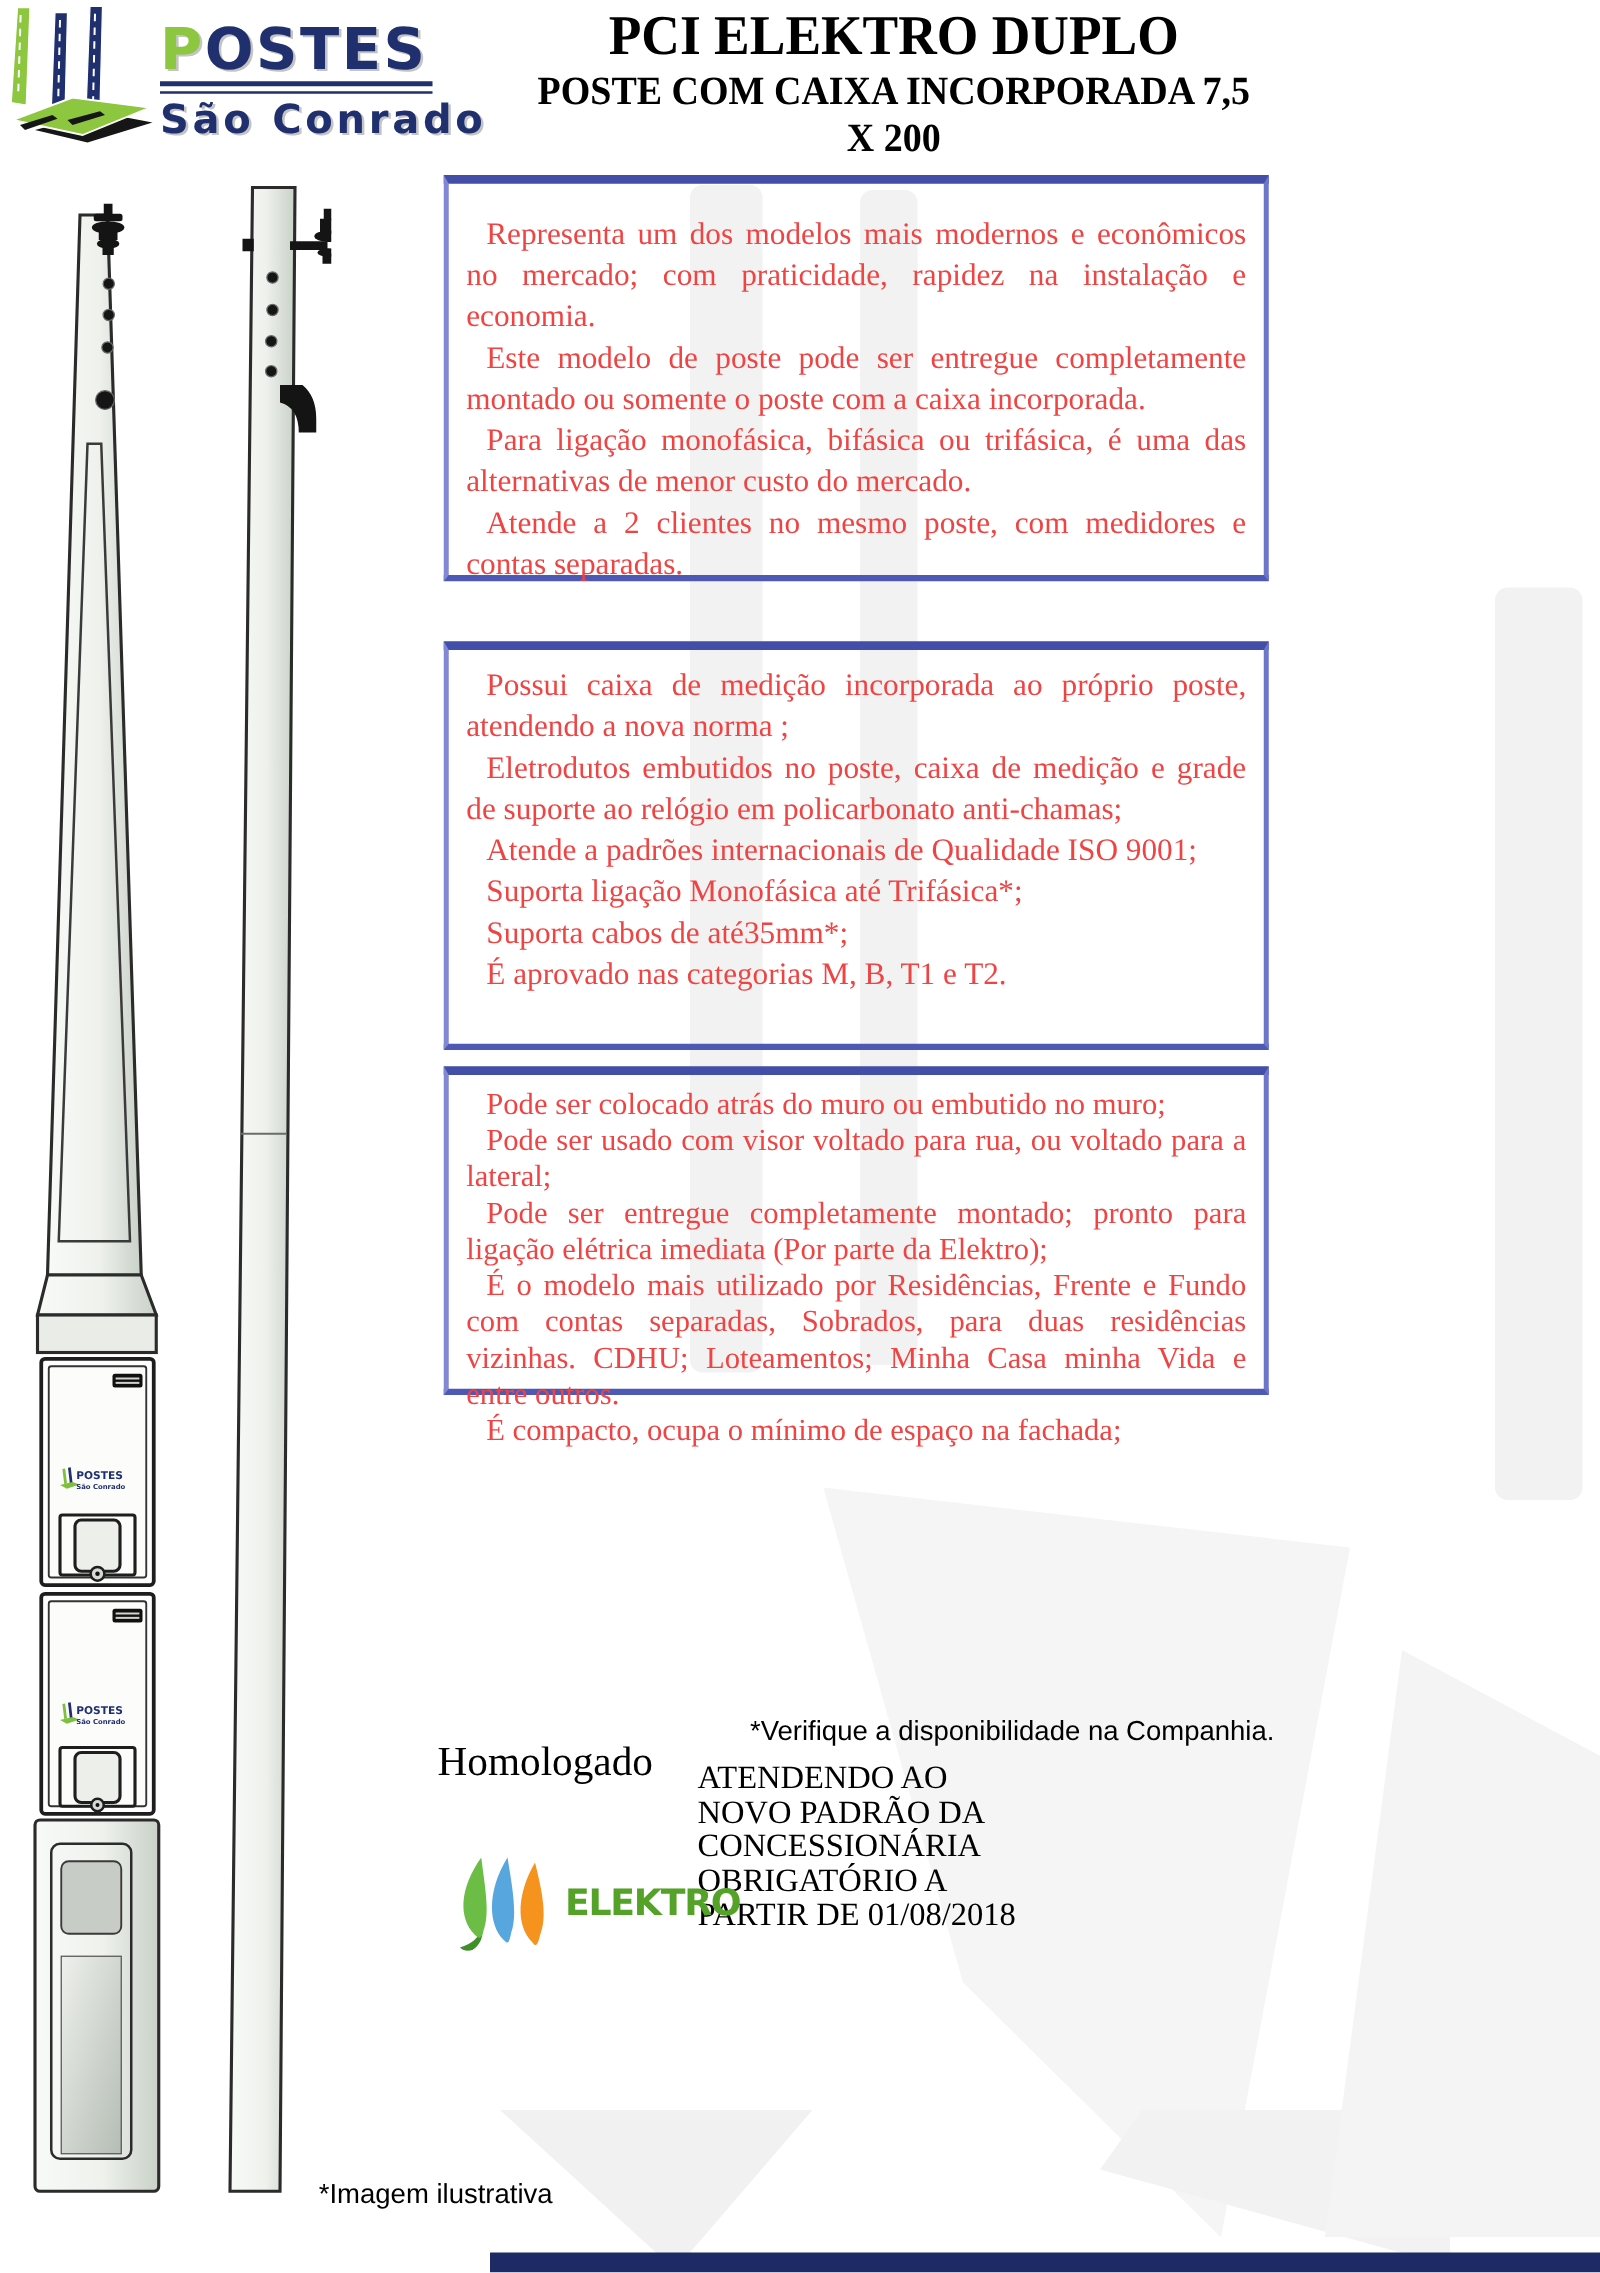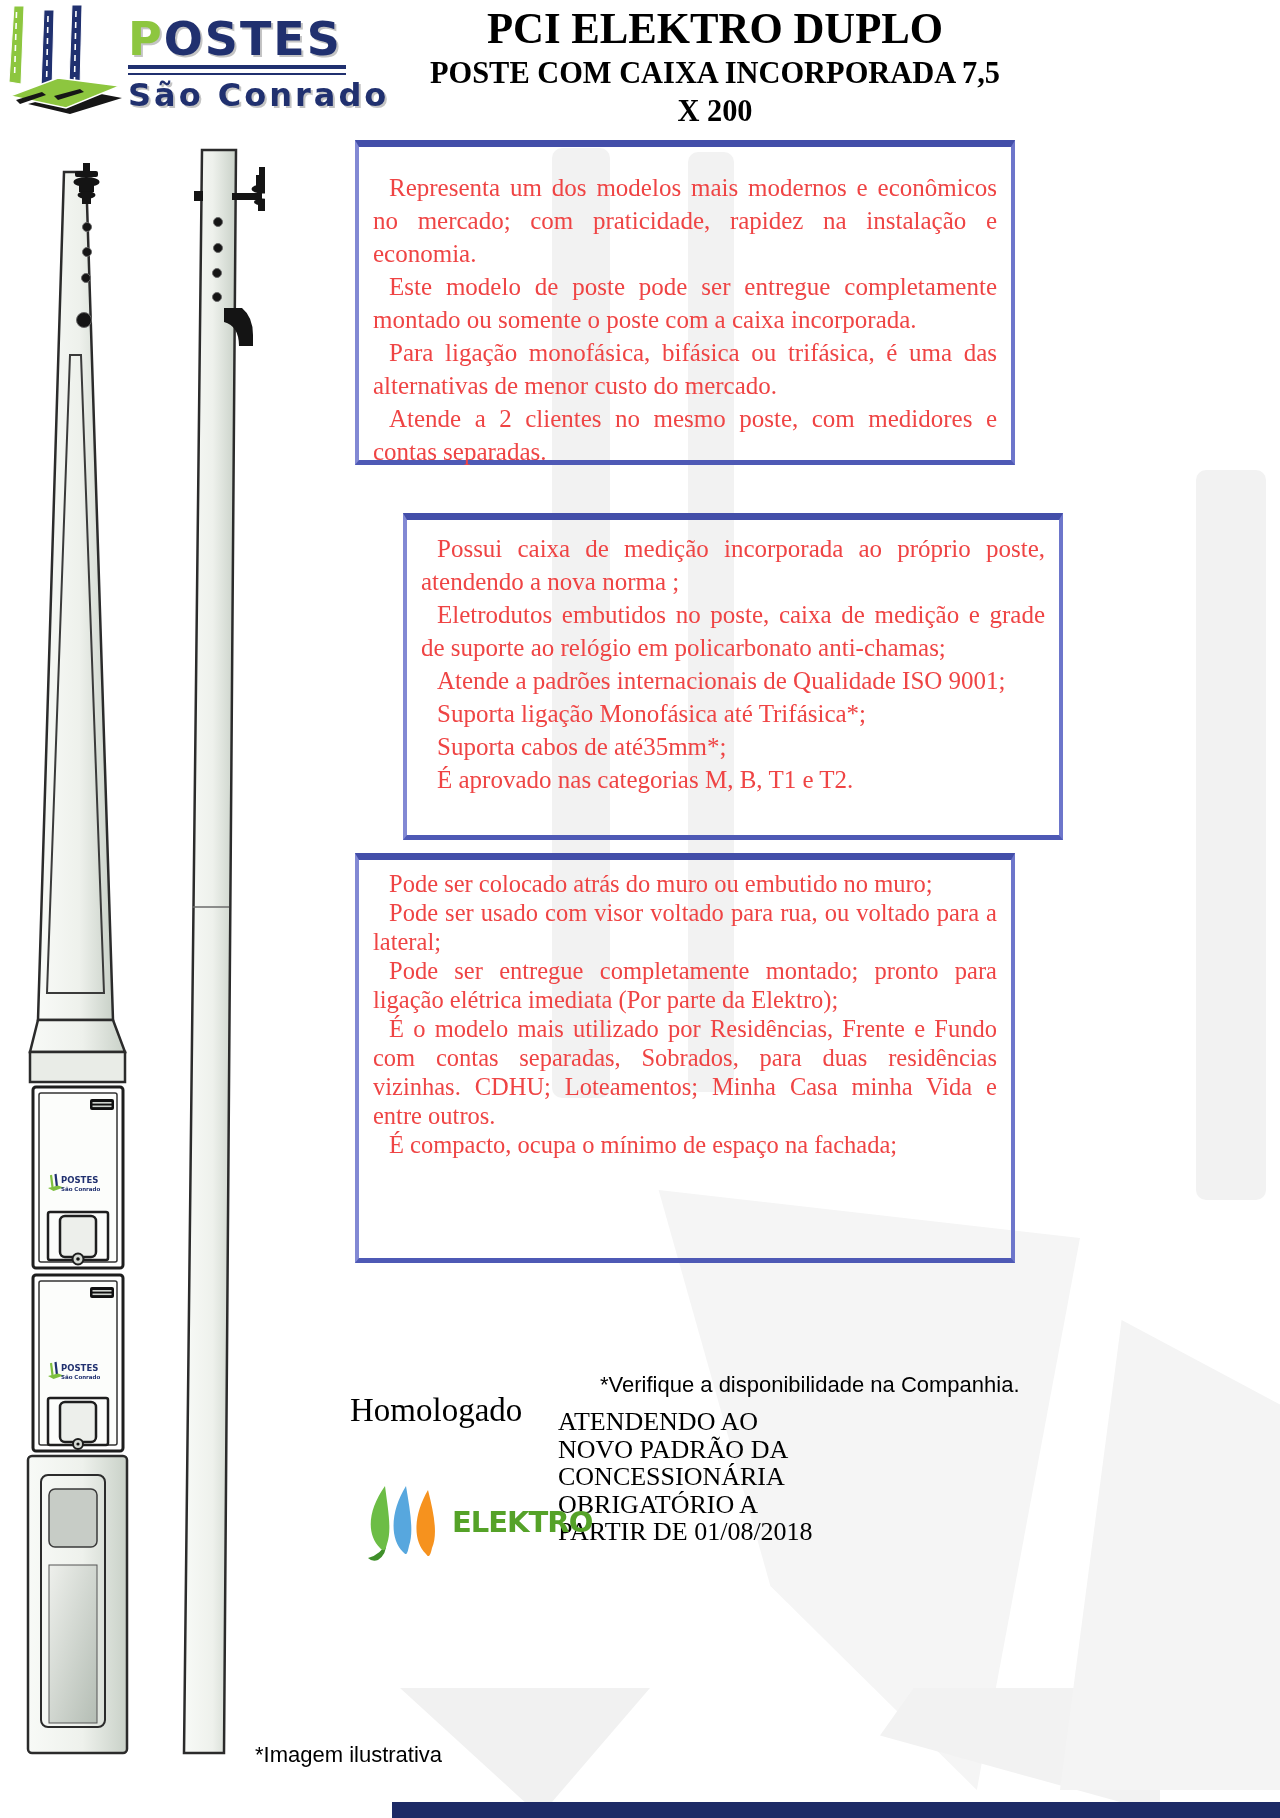--- a/index.html
+++ b/index.html
@@ -37,22 +37,22 @@
   .title{font-size:45px;line-height:1.08;}
   .subtitle{font-size:32px;line-height:1.2;}
 
   
   .infobox{position:absolute;left:355px;width:660px;box-sizing:border-box;z-index:2;
            border:4px solid #8289d4;border-top:7px solid #434ea9;border-bottom:5px solid #4e59b5;
            border-right:4px solid #6d76cb;background:transparent;
            text-align:justify;color:#ef4444;}
   .infobox p{margin:0;text-indent:16px;}
   #box1{top:140px;height:325px;font-size:25px;line-height:33px;padding:24px 14px 0 14px;}
-  #box2{top:513px;height:327px;font-size:25px;line-height:33px;padding:12px 14px 0 14px;margin-left:48px;}
-  #box3{top:853px;height:410px;font-size:24.5px;line-height:29px;padding:9px 14px 0 14px;}
+  #box2{top:513px;height:327px;font-size:25px;line-height:33px;padding:12px 14px 0 14px;}
+  #box3{top:853px;height:263px;font-size:24.5px;line-height:29px;padding:9px 14px 0 14px;}
 
   
   .availability{position:absolute;left:600px;top:1372px;width:422px;z-index:2;
                 font-family:"Liberation Sans",sans-serif;font-size:22px;}
   .homologado{position:absolute;left:350px;top:1392px;font-size:33px;z-index:2;}
   .compliance{position:absolute;left:558px;top:1408px;font-size:26px;line-height:27.5px;z-index:2;}
   .elektro{position:absolute;left:356px;top:1478px;display:flex;align-items:center;z-index:2;}
   .elektro-name{font-family:"DejaVu Sans",sans-serif;font-weight:bold;font-size:29px;
                 color:#55a228;margin-left:6px;letter-spacing:-1px;text-align:right;}
   .image-note{position:absolute;left:255px;top:1742px;z-index:2;

